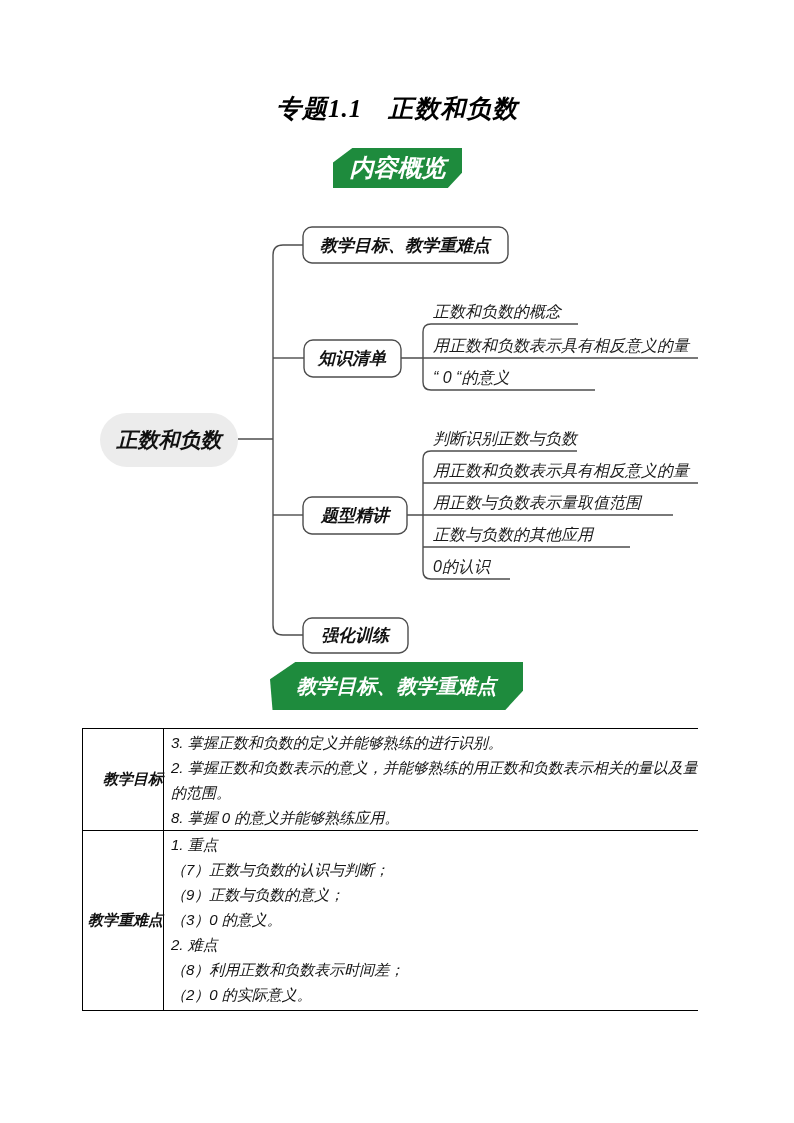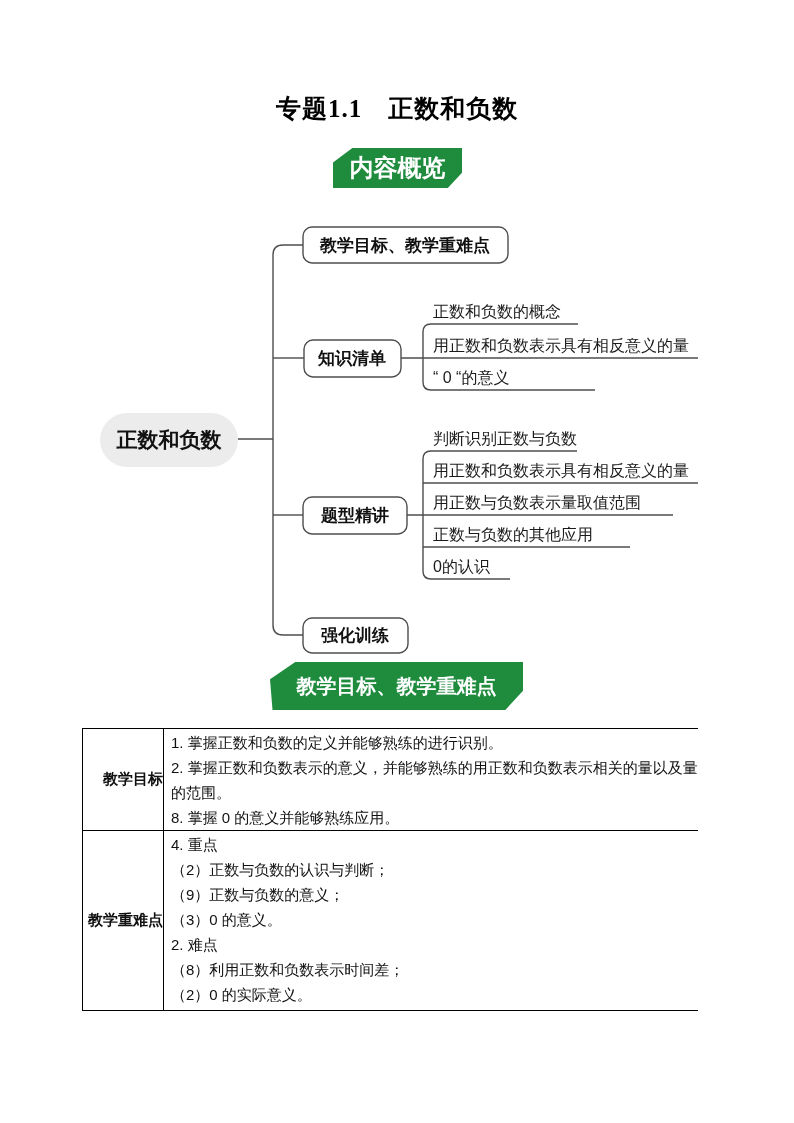--- a/index.html
+++ b/index.html
@@ -4,20 +4,21 @@
 <style>
   * { margin: 0; padding: 0; box-sizing: border-box; }
   html, body { background: #ffffff; }
   body { font-family: "Liberation Sans", "DejaVu Sans", sans-serif; color: #1a1a1a; }
   .page {
     position: relative;
     width: 698px;
     height: 1123px;
     background: #ffffff;
     overflow: hidden;
+    font-style: italic;
   }
   .doc-title {
     position: absolute;
     left: 0; top: 92px; width: 794px;
     text-align: center;
     font-family: "Liberation Serif", "DejaVu Serif", serif;
     font-weight: bold;
     font-size: 25px;
     color: #000000;
     letter-spacing: 1px;
@@ -147,30 +148,30 @@
 
   <table class="obj-table">
     <colgroup>
       <col style="width:81px">
       <col style="width:549px">
     </colgroup>
     <tbody>
       <tr class="row-goal">
         <td class="hdr">教学目标</td>
         <td class="content">
-          <div class="tline">1. 掌握正数和负数的定义并能够熟练的进行识别。</div>
+          <div class="tline">3. 掌握正数和负数的定义并能够熟练的进行识别。</div>
           <div class="tline">2. 掌握正数和负数表示的意义，并能够熟练的用正数和负数表示相关的量以及量的范围。</div>
           <div class="tline">8. 掌握 0 的意义并能够熟练应用。</div>
         </td>
       </tr>
       <tr class="row-keys">
         <td class="hdr">教学重难点</td>
         <td class="content">
-          <div class="tline">4. 重点</div>
-          <div class="tline">（2）正数与负数的认识与判断；</div>
+          <div class="tline">1. 重点</div>
+          <div class="tline">（7）正数与负数的认识与判断；</div>
           <div class="tline">（9）正数与负数的意义；</div>
           <div class="tline">（3）0 的意义。</div>
           <div class="tline">2. 难点</div>
           <div class="tline">（8）利用正数和负数表示时间差；</div>
           <div class="tline">（2）0 的实际意义。</div>
         </td>
       </tr>
     </tbody>
   </table>
 

